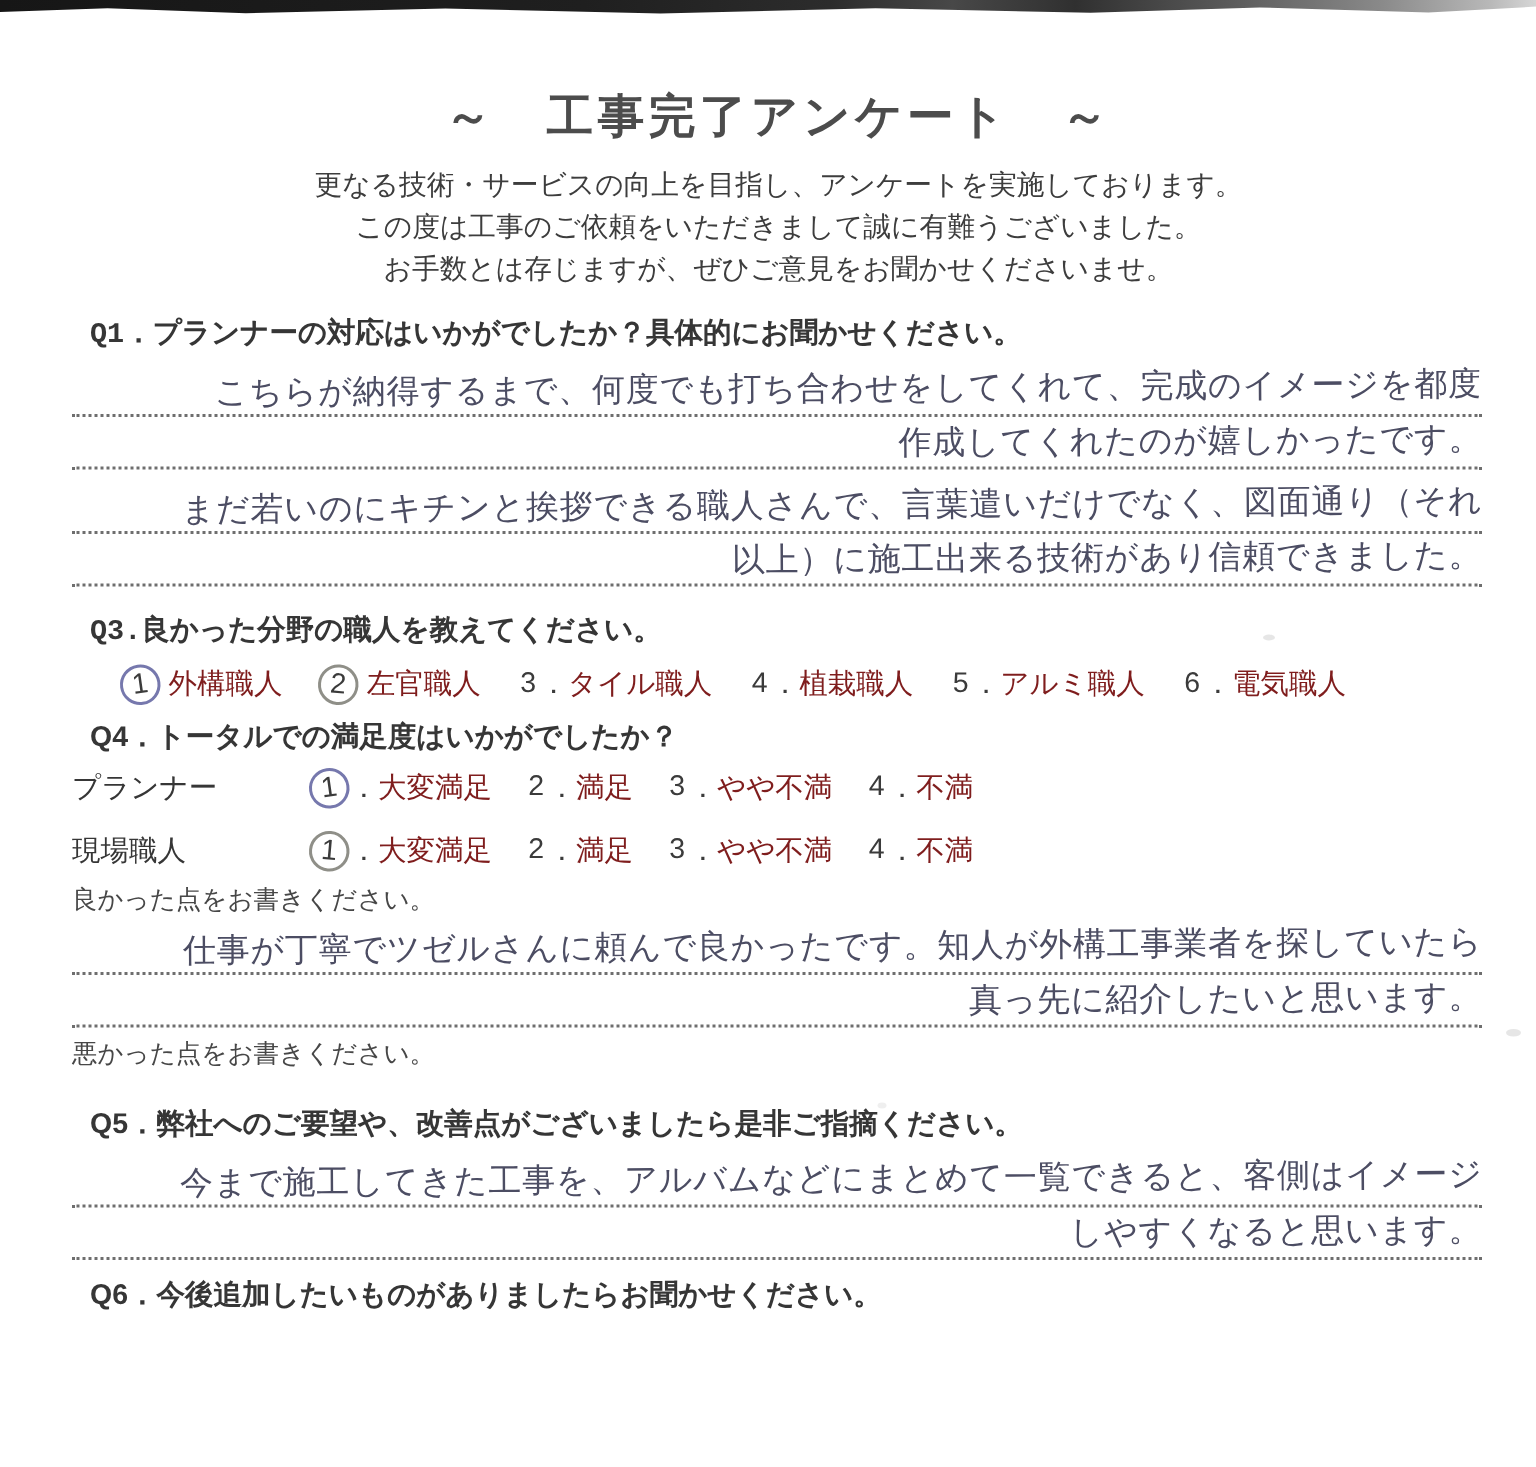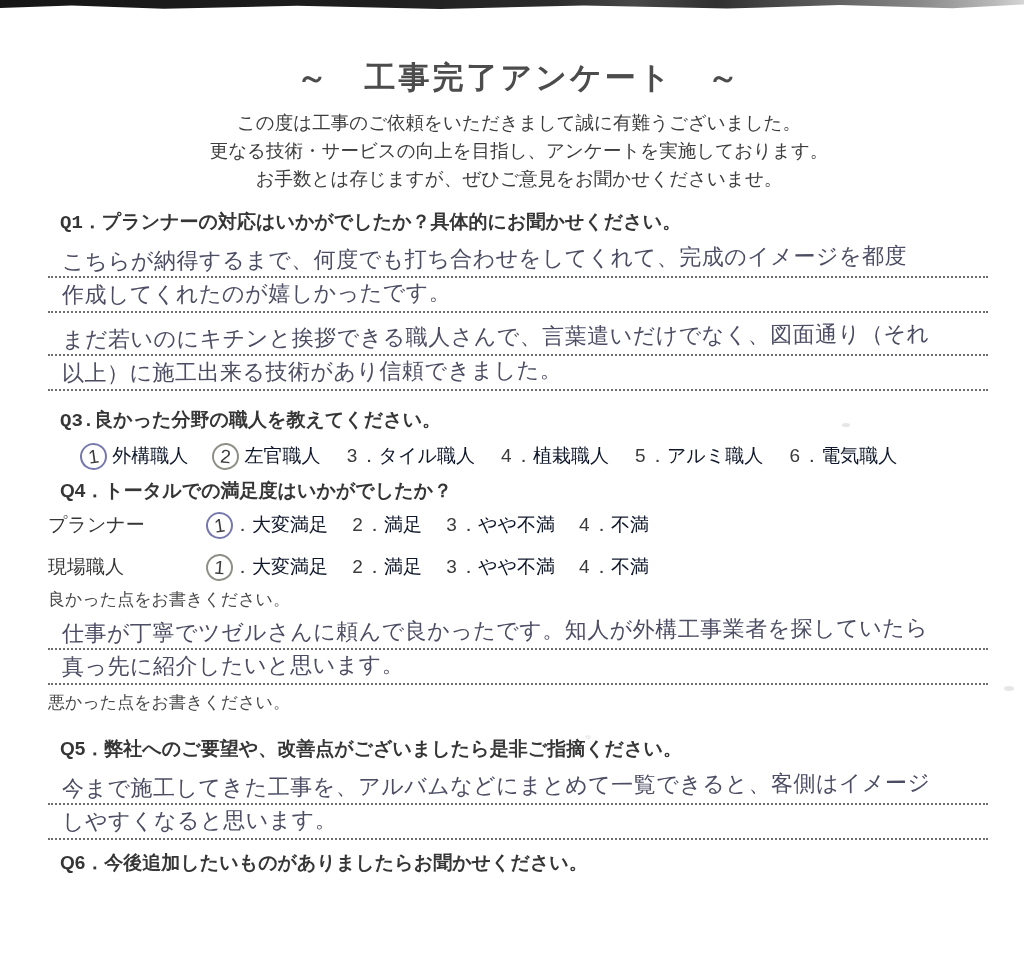--- a/index.html
+++ b/index.html
@@ -33,21 +33,21 @@
   }
   .intro { margin-top:10px; text-align:center; font-size:18.5px; line-height:1.52; color:#3d3d3d; }
 
   .q-label { font-size:19px; font-weight:bold; color:#363636; margin-left:12px; }
   .ml { margin-top:14px; }
 
   .ans { margin-top:8px; margin-right:2px; }
   .ans-line {
     height:35px;
     border-bottom:2px dotted #6e6e6e;
-    display:flex; align-items:flex-end;
+    display:flex; align-items:flex-end;justify-content:flex-end;
   }
   .ans-line.short { height:26px; }
   .hand {
     font-size:22px; color:#4c4d63;
     padding:0 0 2px 14px;
     letter-spacing:.5px;
     white-space:nowrap;
     display:inline-block;
     transform:rotate(-.4deg);
   }
@@ -56,21 +56,21 @@
   .opt { margin-right:24px; display:inline-flex; align-items:center; }
   .num { display:inline-block; min-width:15px; text-align:center; color:#3b3b3b; }
   .num.circled {
     width:27px; height:27px; line-height:23px;
     border:2px solid #5f5f5f; border-radius:50%;
     text-align:center;
   }
   .circle-blue { border-color:#7678ad !important; transform:rotate(-8deg); border-radius:47% 53% 50% 50% / 55% 48% 52% 45%; }
   .circle-gray { border-color:#8f8f88 !important; transform:rotate(5deg);  border-radius:50% 50% 46% 54% / 48% 55% 45% 52%; }
   .sep { color:#3b3b3b; }
-  .opt-label { color:#0f172a; }
+  .opt-label { color:#7f1d1d; }
 
   .q4-row { display:flex; align-items:center; height:42px; margin-left:0; font-size:19px; white-space:nowrap; }
   .q4-subject { font-weight:normal; width:158px; color:#363636; font-size:19px; }
   .q4-row .opt { margin-right:22px; }
 
   .sub-label { font-size:17px; color:#474747; }
   .gap4  { margin-top:4px; }
   .gap6  { margin-top:6px; }
   .gap10 { margin-top:10px; }
   .gap16 { margin-top:16px;font-family:Liberation Mono, monospace; }
@@ -82,22 +82,22 @@
 <div class="page">
   <div class="scan-strip"></div>
   <div class="noise n1"></div>
   <div class="noise n2"></div>
   <div class="noise n3"></div>
 
   <div class="content">
     <div class="title">～　工事完了アンケート　～</div>
 
     <div class="intro">
+      <div>更なる技術・サービスの向上を目指し、アンケートを実施しております。</div>
       <div>この度は工事のご依頼をいただきまして誠に有難うございました。</div>
-      <div>更なる技術・サービスの向上を目指し、アンケートを実施しております。</div>
       <div>お手数とは存じますが、ぜひご意見をお聞かせくださいませ。</div>
     </div>
 
     <div class="q-label gap16">Q1．プランナーの対応はいかがでしたか？具体的にお聞かせください。</div>
     <div class="ans">
       <div class="ans-line">
         <span class="hand">こちらが納得するまで、何度でも打ち合わせをしてくれて、完成のイメージを都度</span>
       </div>
       <div class="ans-line">
         <span class="hand">作成してくれたのが嬉しかったです。</span>

